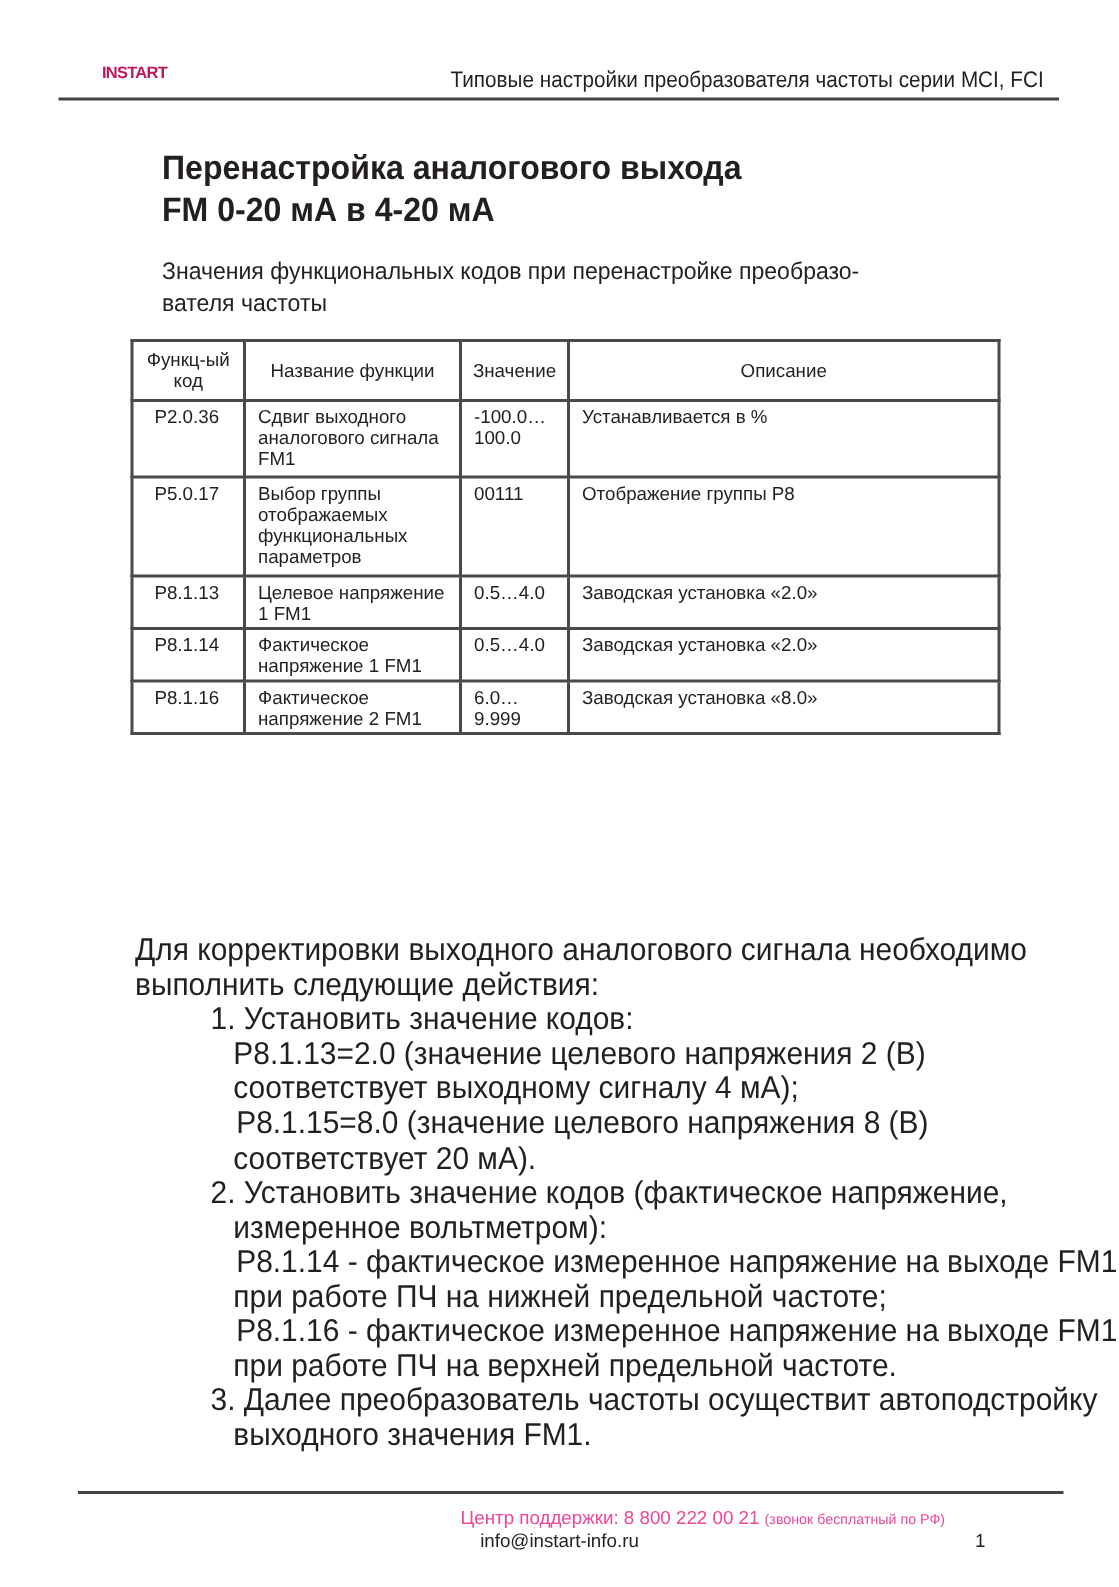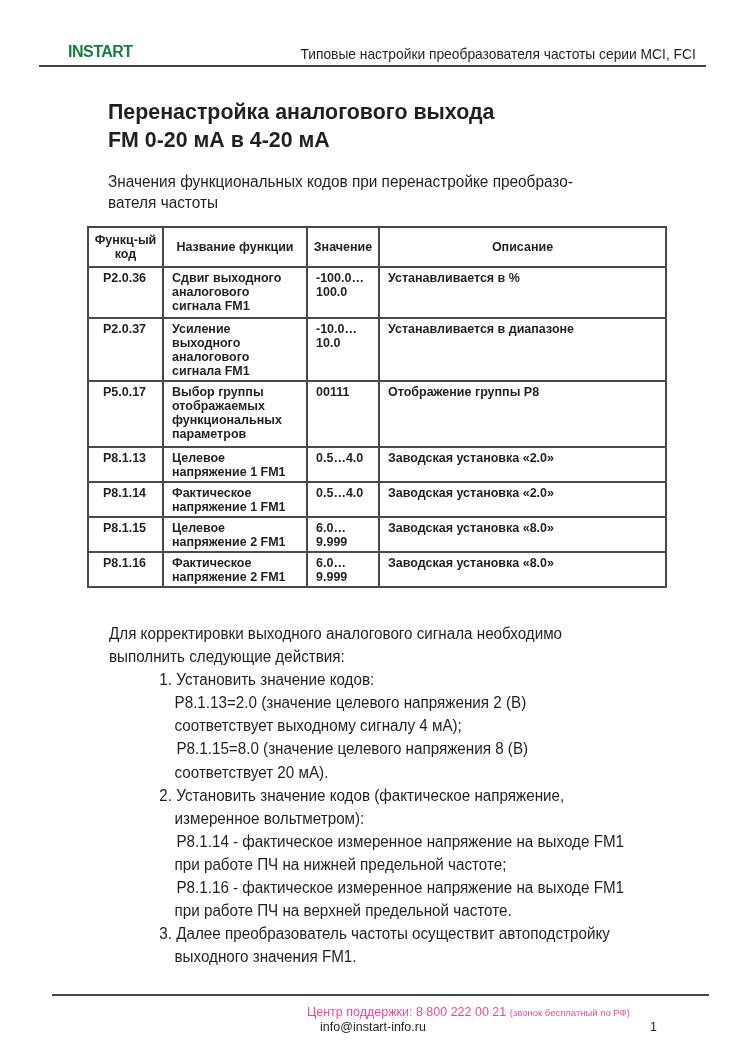--- a/index.html
+++ b/index.html
@@ -4,22 +4,22 @@
 <style>
   html, body { margin: 0; padding: 0; background: #ffffff; }
   body {
     width: 746px; height: 1058px; position: relative; overflow: hidden;
     font-family: "Liberation Sans", sans-serif; color: #231f20;
   }
   .abs { position: absolute; }
 
   
   .logo {
-    left: 68px; top: 43px; font-size: 16px; font-weight: bold;
-    letter-spacing: -0.5px; color: #15803d;
+    left: 68px; top: 43px; font-size: 11px; font-weight: bold;
+    letter-spacing: -0.5px; color: #be185d;
   }
   .header-title {
     right: 50px; top: 45px; font-size: 15px; color: #231f20;
     transform: scaleX(0.92); transform-origin: right center; white-space: nowrap;
   }
   .header-rule {
     left: 39px; top: 65px; width: 667px; height: 2px; background: #444;
   }
 
   
@@ -33,38 +33,37 @@
   }
 
   
   table.codes {
     position: absolute; left: 87px; top: 226px; width: 580px;
     border-collapse: collapse; table-layout: fixed;
     font-size: 12.5px; line-height: 14px; color: #231f20;
   }
   table.codes td, table.codes th {
     border: 2px solid #4a4a4a; vertical-align: top; padding: 3px 5px 2px 8px;
-    font-weight: bold; text-align: left;
+    font-weight: normal; text-align: left;
   }
   table.codes th { vertical-align: middle; text-align: center; padding: 3px 3px; }
   table.codes td.code { text-align: center; padding-left: 3px; margin-left: 24px; }
   .col1 { width: 75px; } .col2 { width: 144px; } .col3 { width: 72px; } .col4 { width: auto; }
   tr.hdr { height: 40px; }
   tr.r-a { height: 51px; }
   tr.r-sec { height: 27px; }
   tr.r-tall { height: 66px; }
   tr.r-b { height: 24px; }
   td.section { text-align: center !important; vertical-align: middle !important; padding: 2px; }
   td.desc { padding-left: 8px; }
 
   
   .body-text {
-    left: 90px; top: 622px; width: 620px; font-size: 16px; line-height: 23.1px;
+    left: 90px; top: 622px; width: 620px; font-size: 21px; line-height: 23.1px;
     color: #231f20;
-    margin-left: 19px;
   }
   .line { white-space: nowrap; transform: scaleX(0.95); transform-origin: left top; height: 23.1px; }
   .ind1 { padding-left: 53px; }
   .ind2 { padding-left: 69px; }
   .ind2b { padding-left: 71px; }
 
   
   .footer-rule {
     left: 52px; top: 994px; width: 657px; height: 2px; background: #444;
   }
@@ -110,49 +109,37 @@
     <th>Название функции</th>
     <th>Значение</th>
     <th>Описание</th>
   </tr>
   <tr class="r-a">
     <td class="code">P2.0.36</td>
     <td>Сдвиг выходного аналогового сигнала FM1</td>
     <td>-100.0… 100.0</td>
     <td class="desc">Устанавливается в %</td>
   </tr>
-  <tr class="r-a">
-    <td class="code">P2.0.37</td>
-    <td>Усиление выходного аналогового сигнала FM1</td>
-    <td>-10.0… 10.0</td>
-    <td class="desc">Устанавливается в диапазоне</td>
-  </tr>
   <tr class="r-tall">
     <td class="code">P5.0.17</td>
     <td>Выбор группы отображаемых функциональных параметров</td>
     <td>00111</td>
     <td class="desc">Отображение группы P8</td>
   </tr>
   <tr class="r-b">
     <td class="code">P8.1.13</td>
     <td>Целевое напряжение 1 FM1</td>
     <td>0.5…4.0</td>
     <td class="desc">Заводская установка «2.0»</td>
   </tr>
   <tr class="r-b">
     <td class="code">P8.1.14</td>
     <td>Фактическое напряжение 1 FM1</td>
     <td>0.5…4.0</td>
     <td class="desc">Заводская установка «2.0»</td>
-  </tr>
-  <tr class="r-b">
-    <td class="code">P8.1.15</td>
-    <td>Целевое напряжение 2 FM1</td>
-    <td>6.0… 9.999</td>
-    <td class="desc">Заводская установка «8.0»</td>
   </tr>
   <tr class="r-b">
     <td class="code">P8.1.16</td>
     <td>Фактическое напряжение 2 FM1</td>
     <td>6.0… 9.999</td>
     <td class="desc">Заводская установка «8.0»</td>
   </tr>
 </tbody>
   </table>
 

